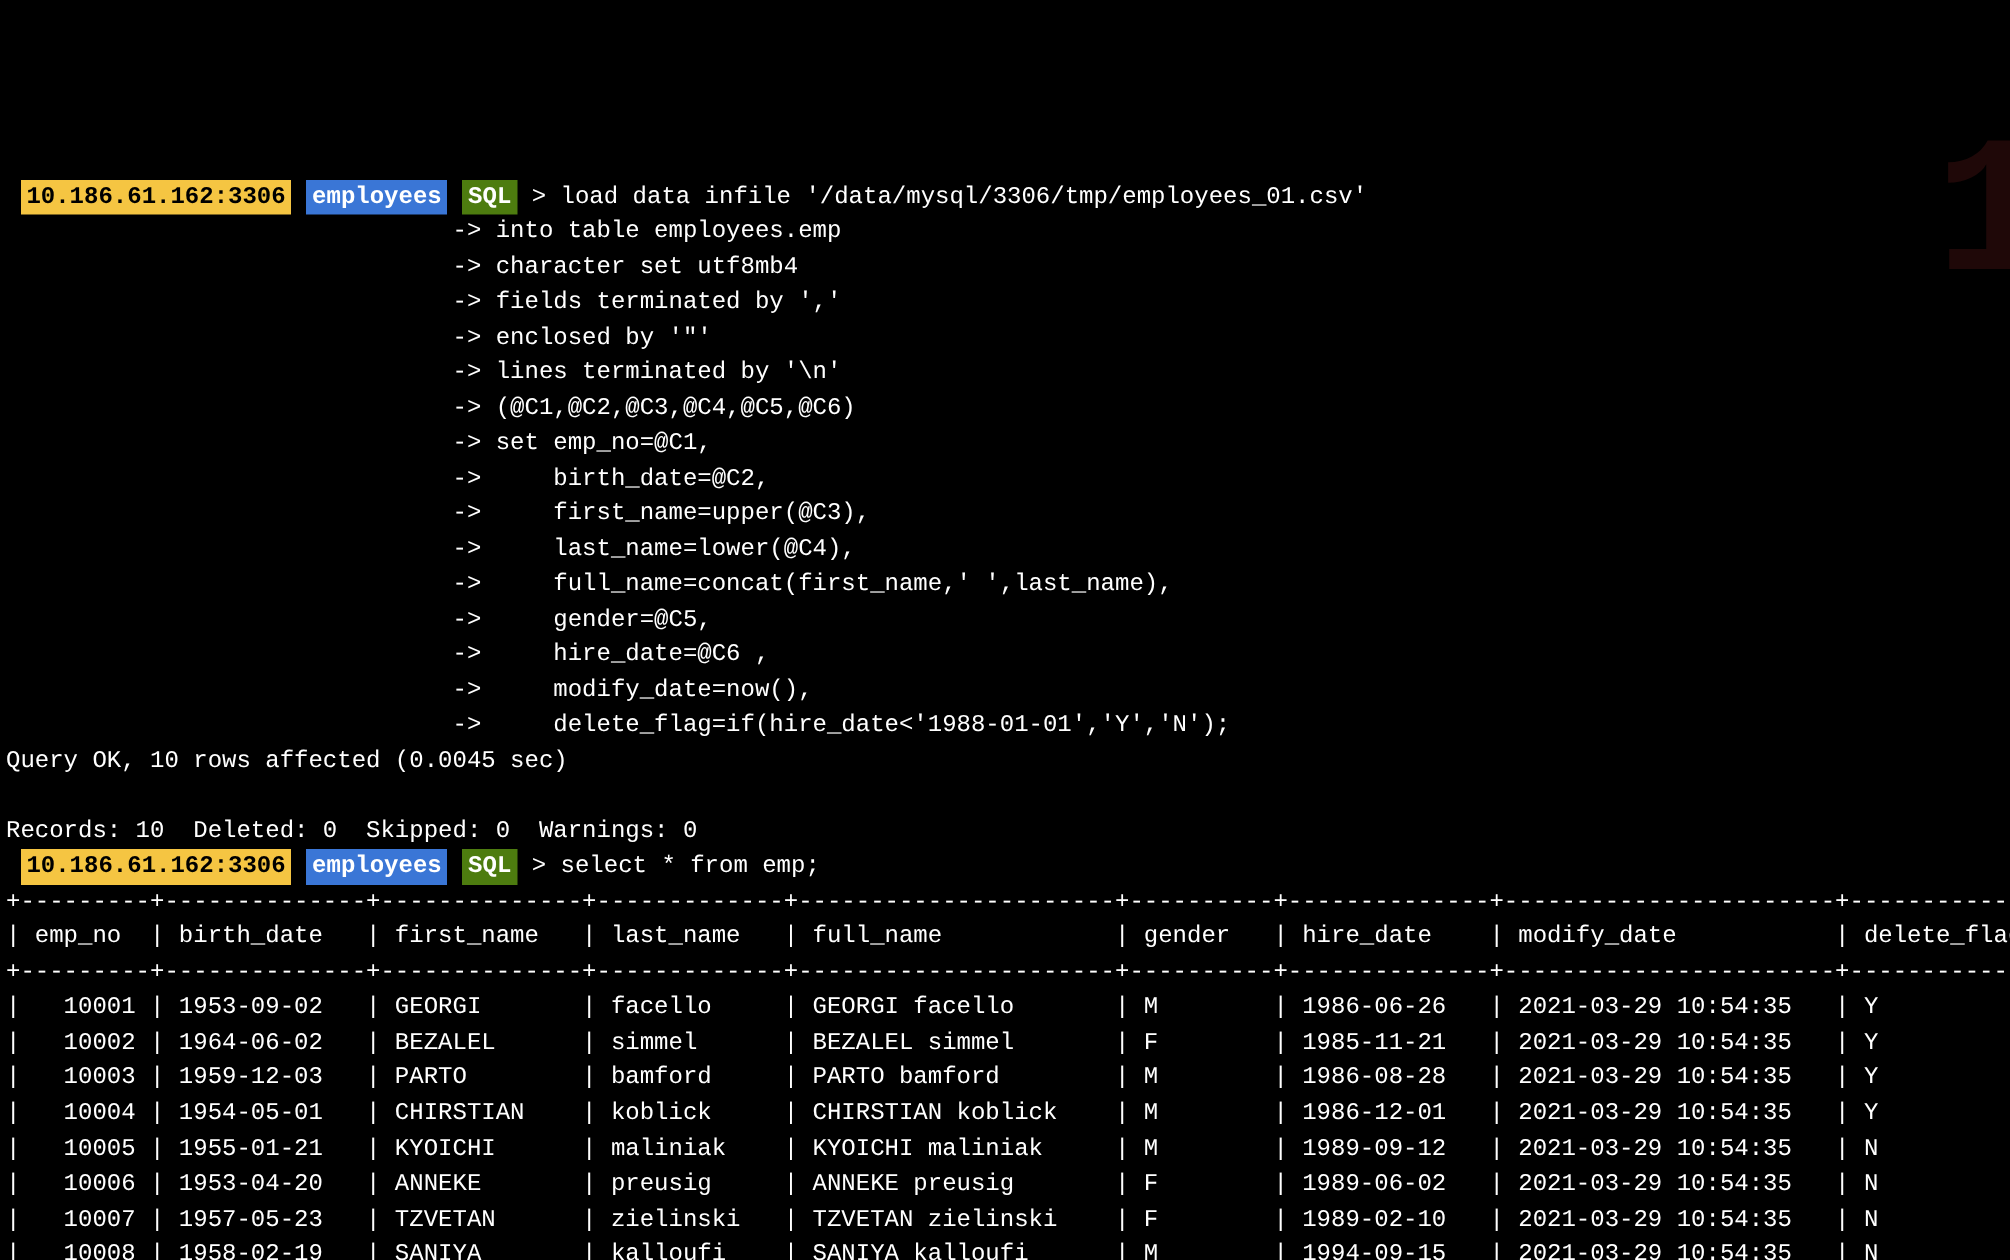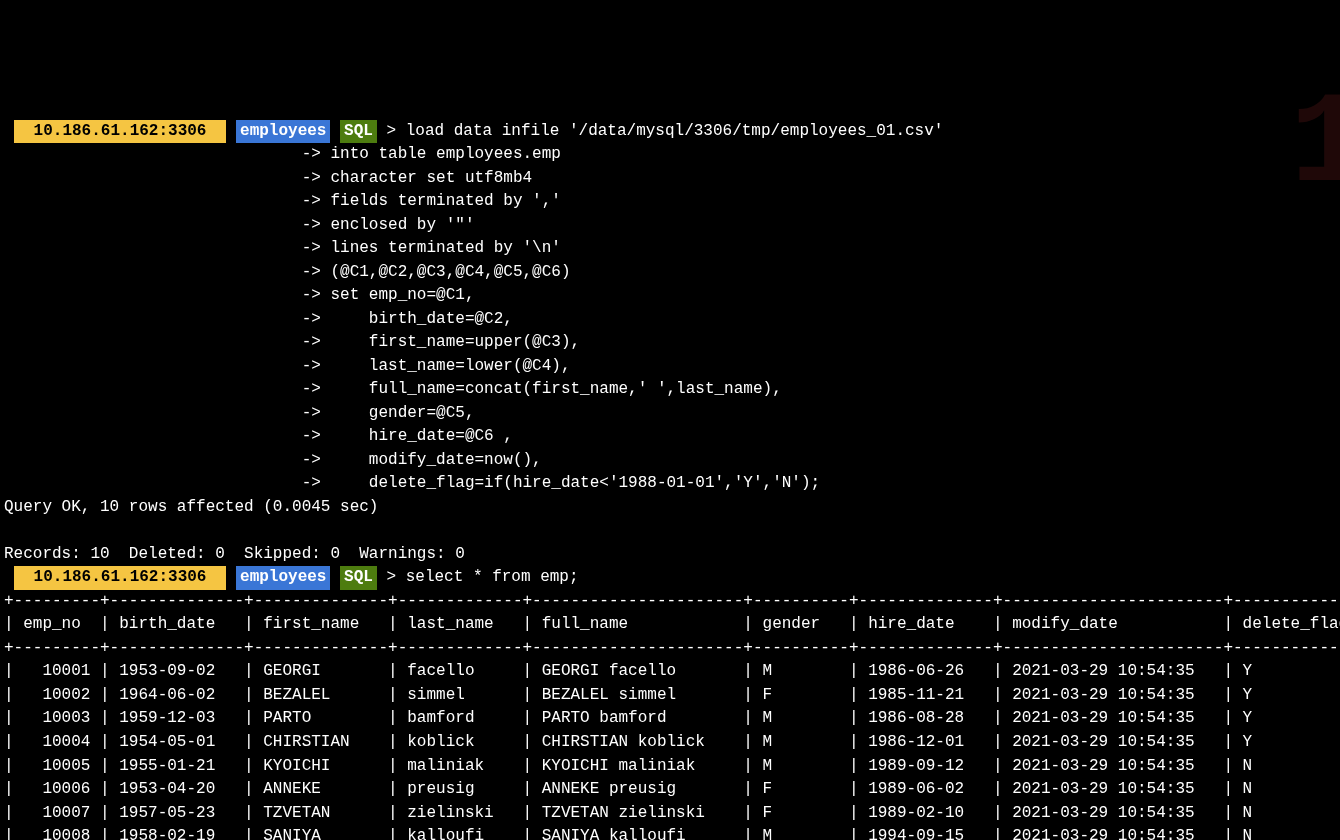--- a/index.html
+++ b/index.html
@@ -7,21 +7,21 @@
   color: #fff;
   font-family: "Menlo", "Consolas", "Courier New", monospace;
   font-size: 16px;
   line-height: 1.47;
   margin: 0;
   padding: 2px 4px;
   white-space: pre;
   position: relative;
   overflow: hidden;
 }
-.host   { background:#f5c542; color:#000; padding:0 20px; display:inline-block; font-weight:bold; }
+.host   { background:#f5c542; color:#000; padding:0 4px; display:inline-block; font-weight:bold; }
 .db     { background:#3a76d6; color:#fff; padding:0 4px; display:inline-block; font-weight:bold; }
 .mode   { background:#4d7c0f; color:#fff; padding:0 4px; display:inline-block; font-weight:bold; }
 .prompt { color:#fff; }
 .watermark {
   position:absolute;
   top:50px;
   right:-20px;
   font-size:130px;
   font-weight:bold;
   color:#3a1010;

